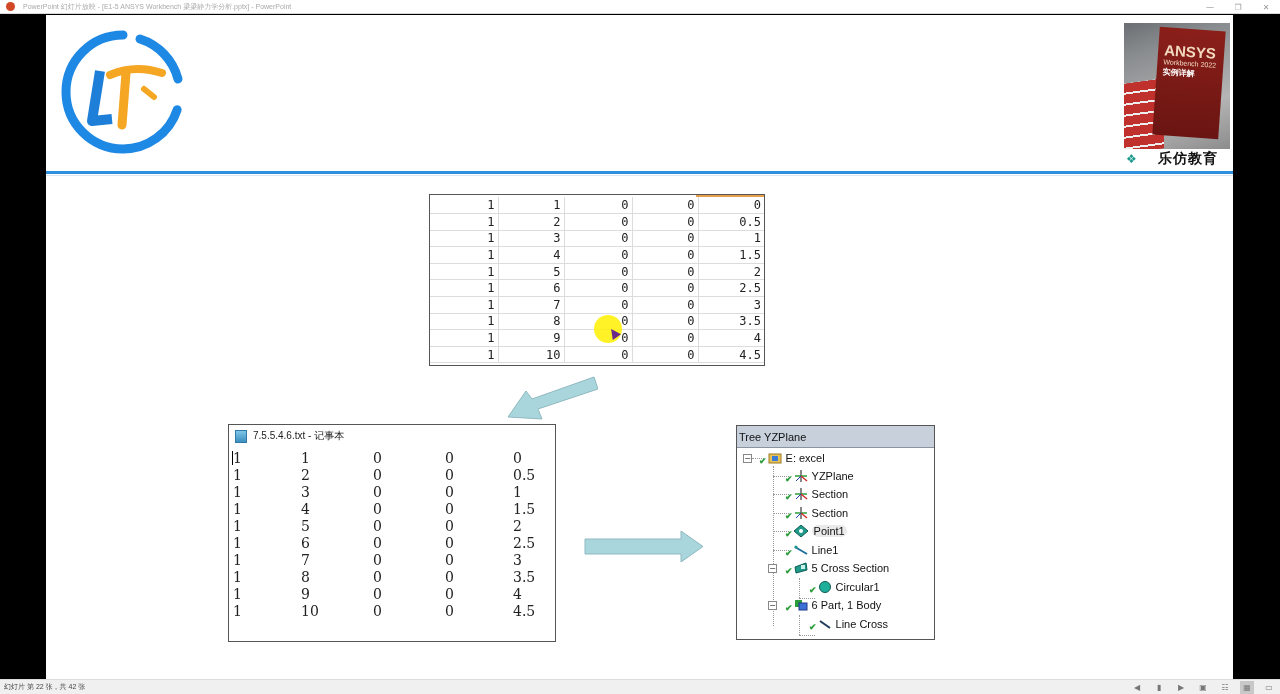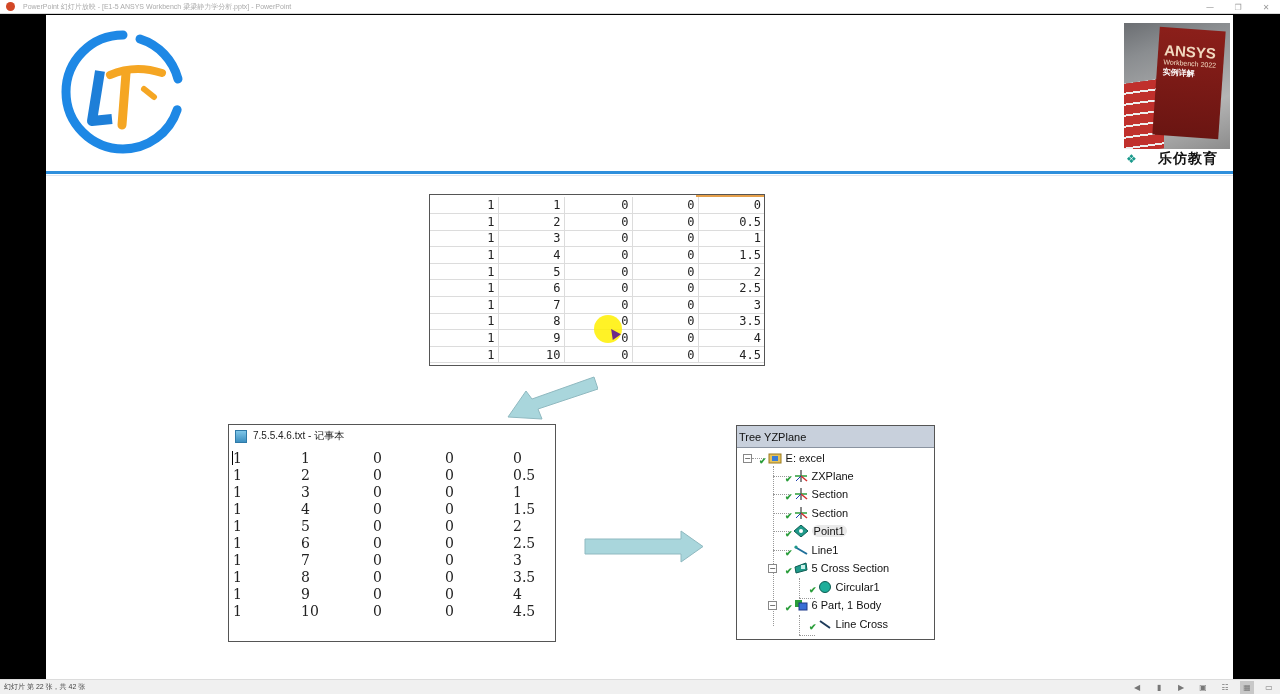--- a/index.html
+++ b/index.html
@@ -319,21 +319,21 @@
         <span class="lbl">E: excel</span>
       </div>
       <div class="node" style="left:48px; top:19px;">
         <span class="check">✔</span>
         <svg class="ico" viewBox="0 0 14 12">
             <line x1="7" y1="0" x2="7" y2="12" stroke="#111"></line>
             <line x1="1" y1="6" x2="13" y2="6" stroke="#2a9d3a" stroke-width="1.5"></line>
             <line x1="7" y1="6" x2="13" y2="11" stroke="#d32f2f" stroke-width="1.5"></line>
             <line x1="7" y1="6" x2="2" y2="11" stroke="#1e40af"></line>
           </svg>
-        <span class="lbl">ZXPlane</span>
+        <span class="lbl">YZPlane</span>
       </div>
       <div class="node" style="left:48px; top:37px;">
         <span class="check">✔</span>
         <svg class="ico" viewBox="0 0 14 12">
             <line x1="7" y1="0" x2="7" y2="12" stroke="#111"></line>
             <line x1="1" y1="6" x2="13" y2="6" stroke="#2a9d3a" stroke-width="1.5"></line>
             <line x1="7" y1="6" x2="13" y2="11" stroke="#d32f2f" stroke-width="1.5"></line>
             <line x1="7" y1="6" x2="2" y2="11" stroke="#1e40af"></line>
           </svg>
         <span class="lbl">Section</span>

